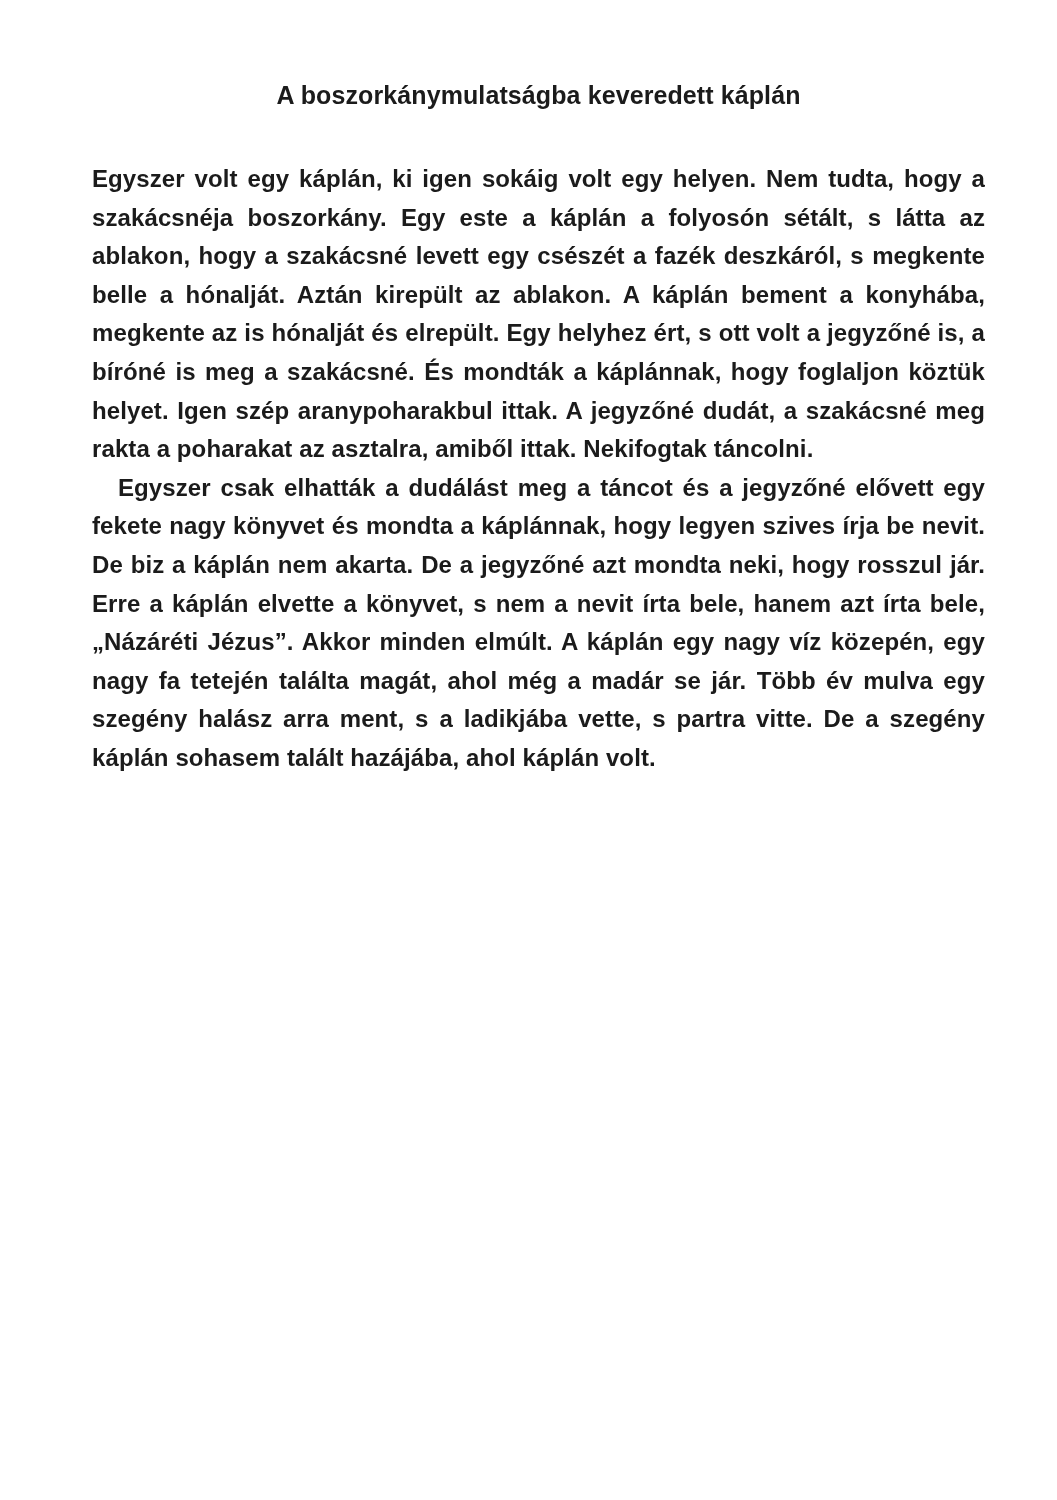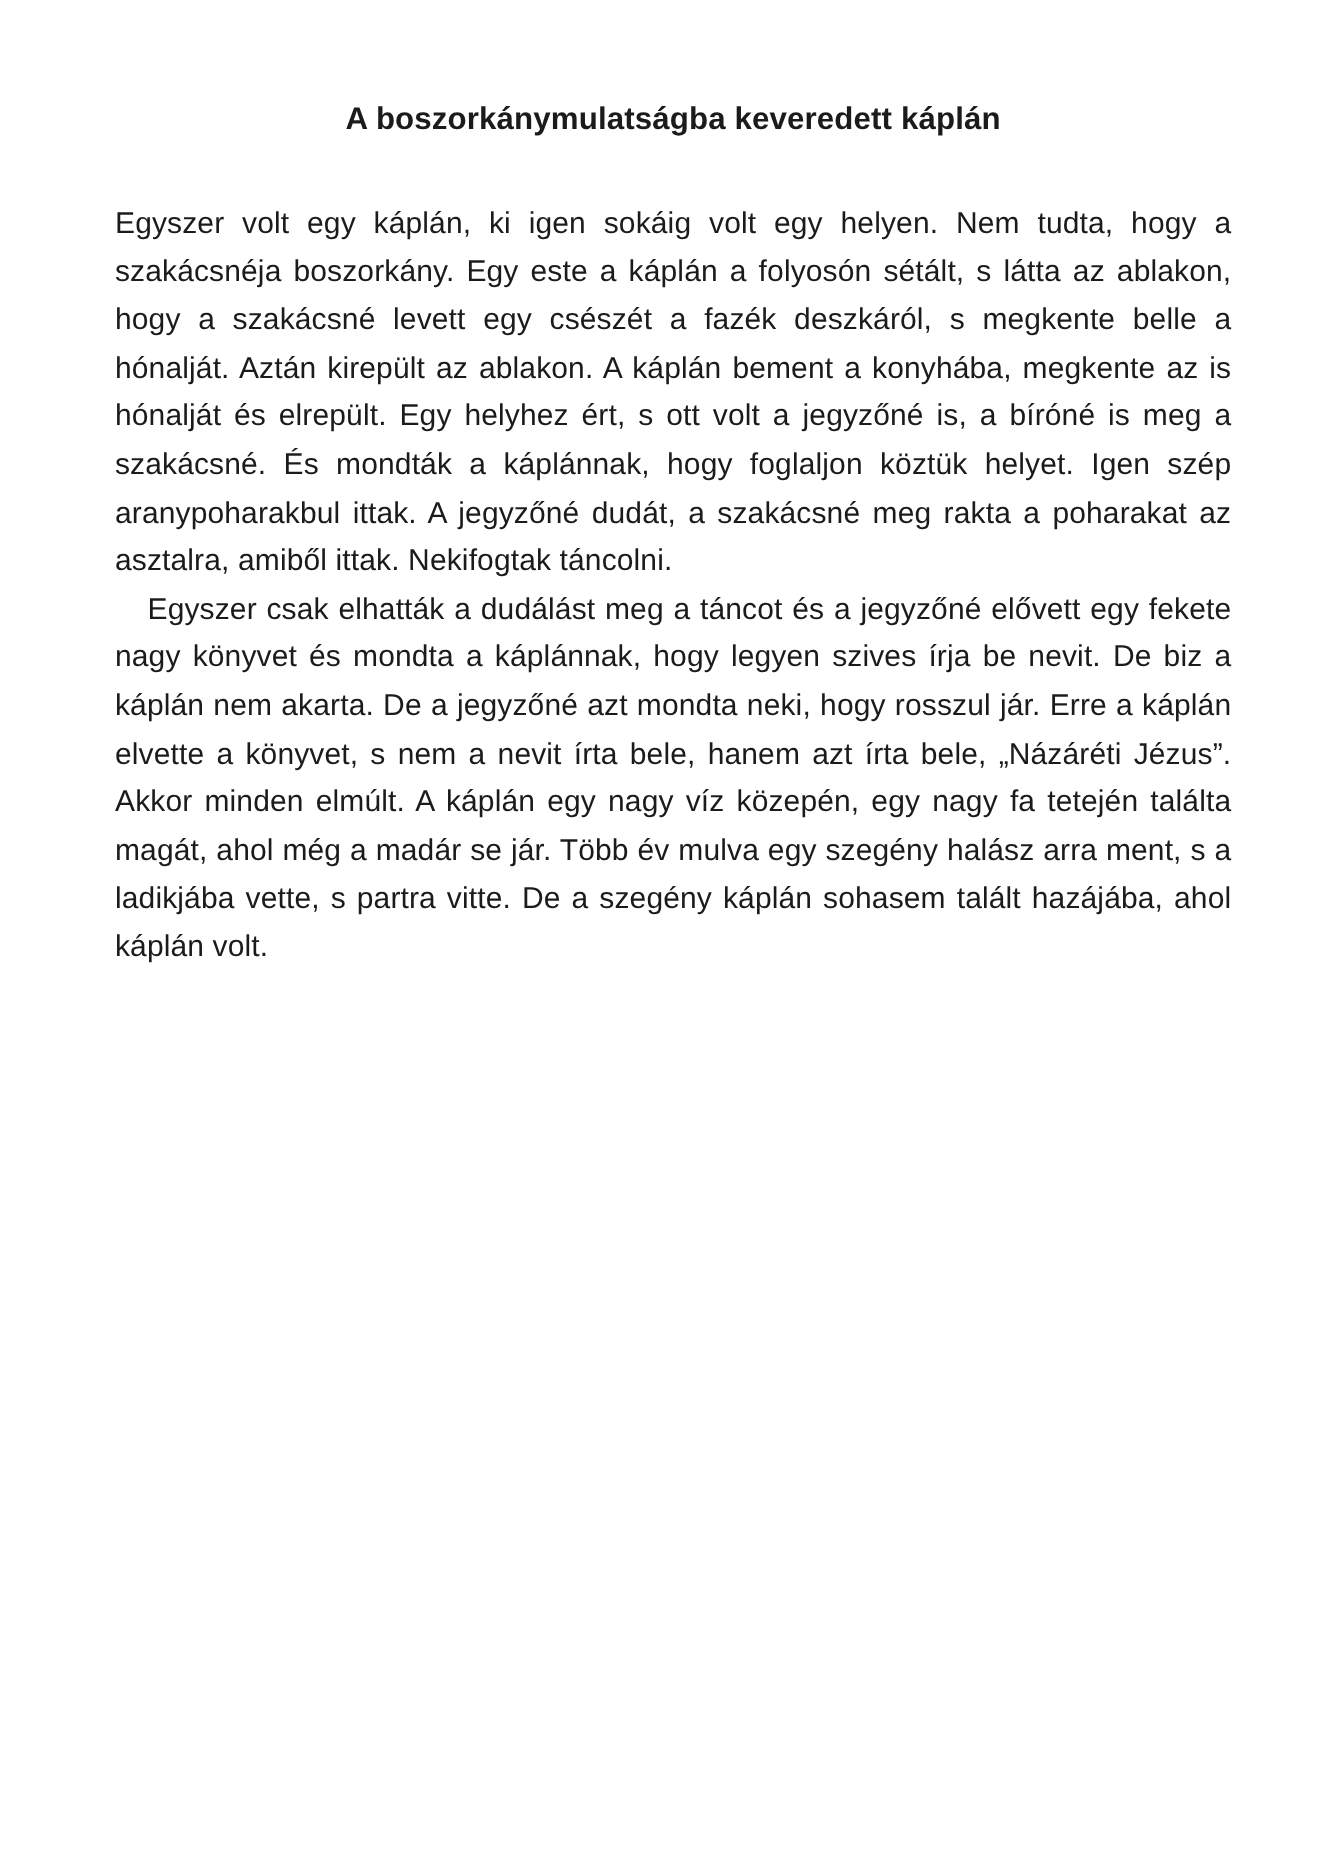--- a/index.html
+++ b/index.html
@@ -22,20 +22,21 @@
   }
   .title {
     text-align: center;
     font-weight: bold;
     font-size: 25px;
     line-height: 38px;
     letter-spacing: 0.1px;
   }
   .body-text {
     margin-top: 46px;
+    font-weight: bold;
   }
   .para {
     margin: 0;
     font-size: 24px;
     line-height: 38.6px;
     text-align: justify;
     letter-spacing: 0.1px;
   }
   .para.indent {
     text-indent: 26px;

